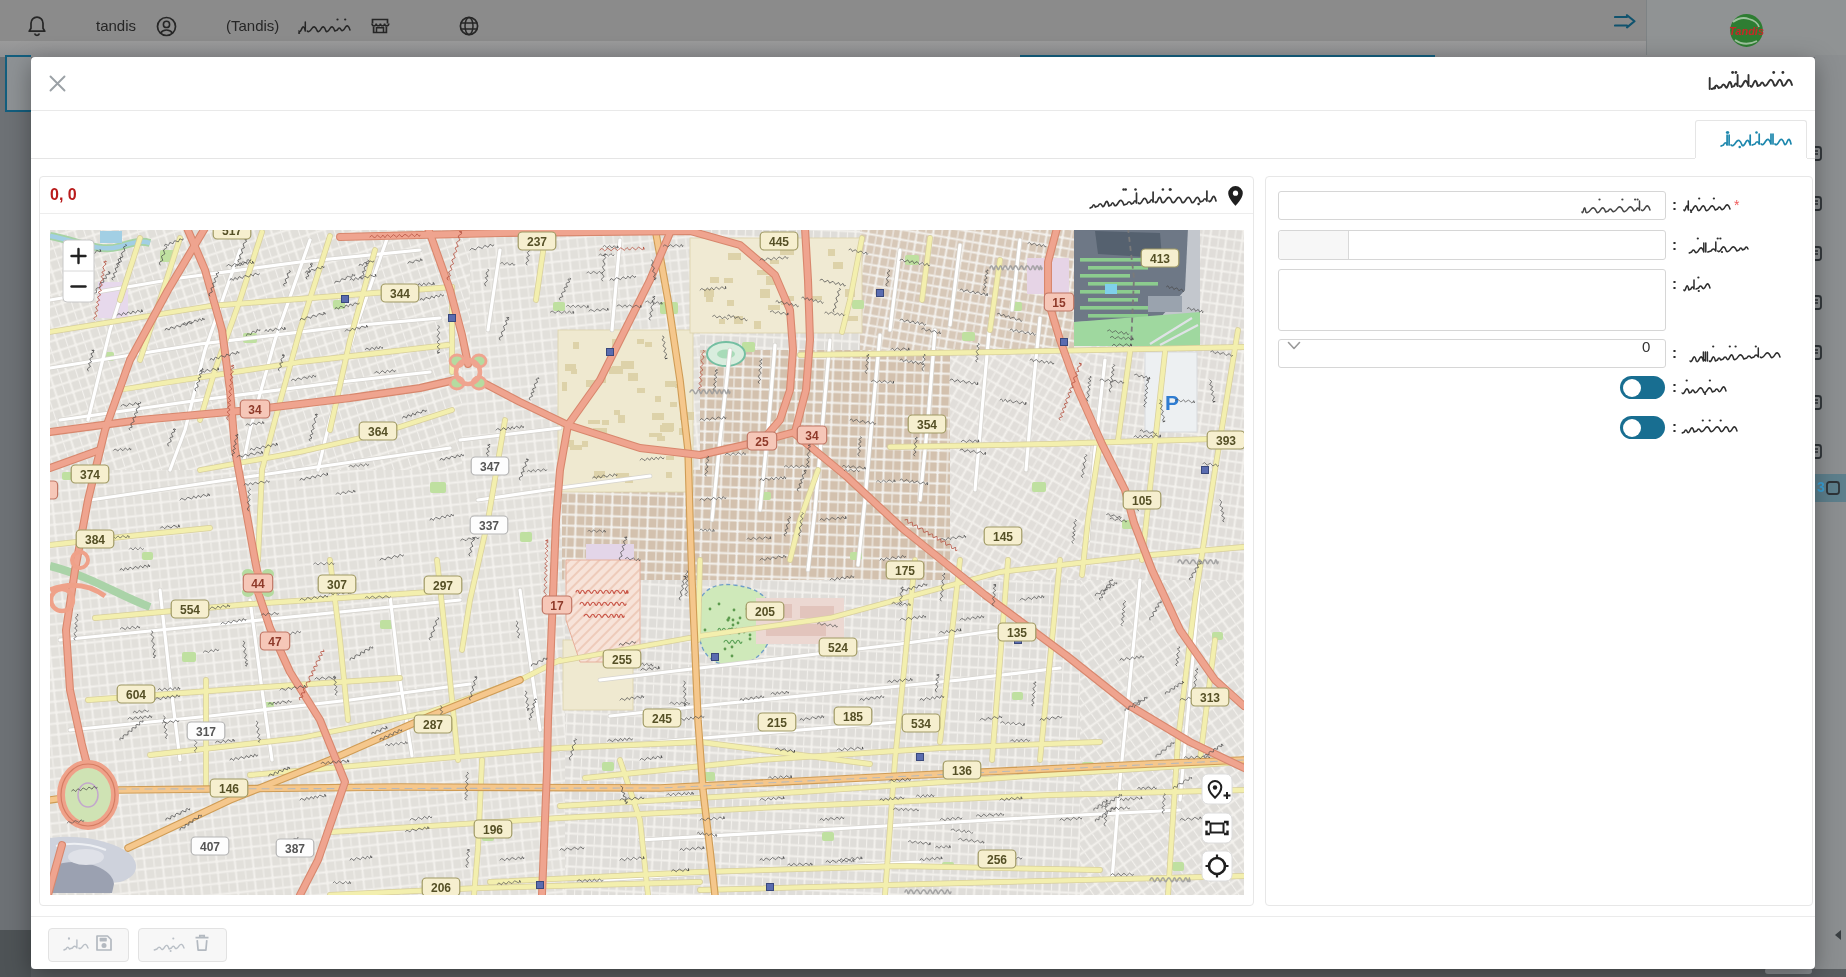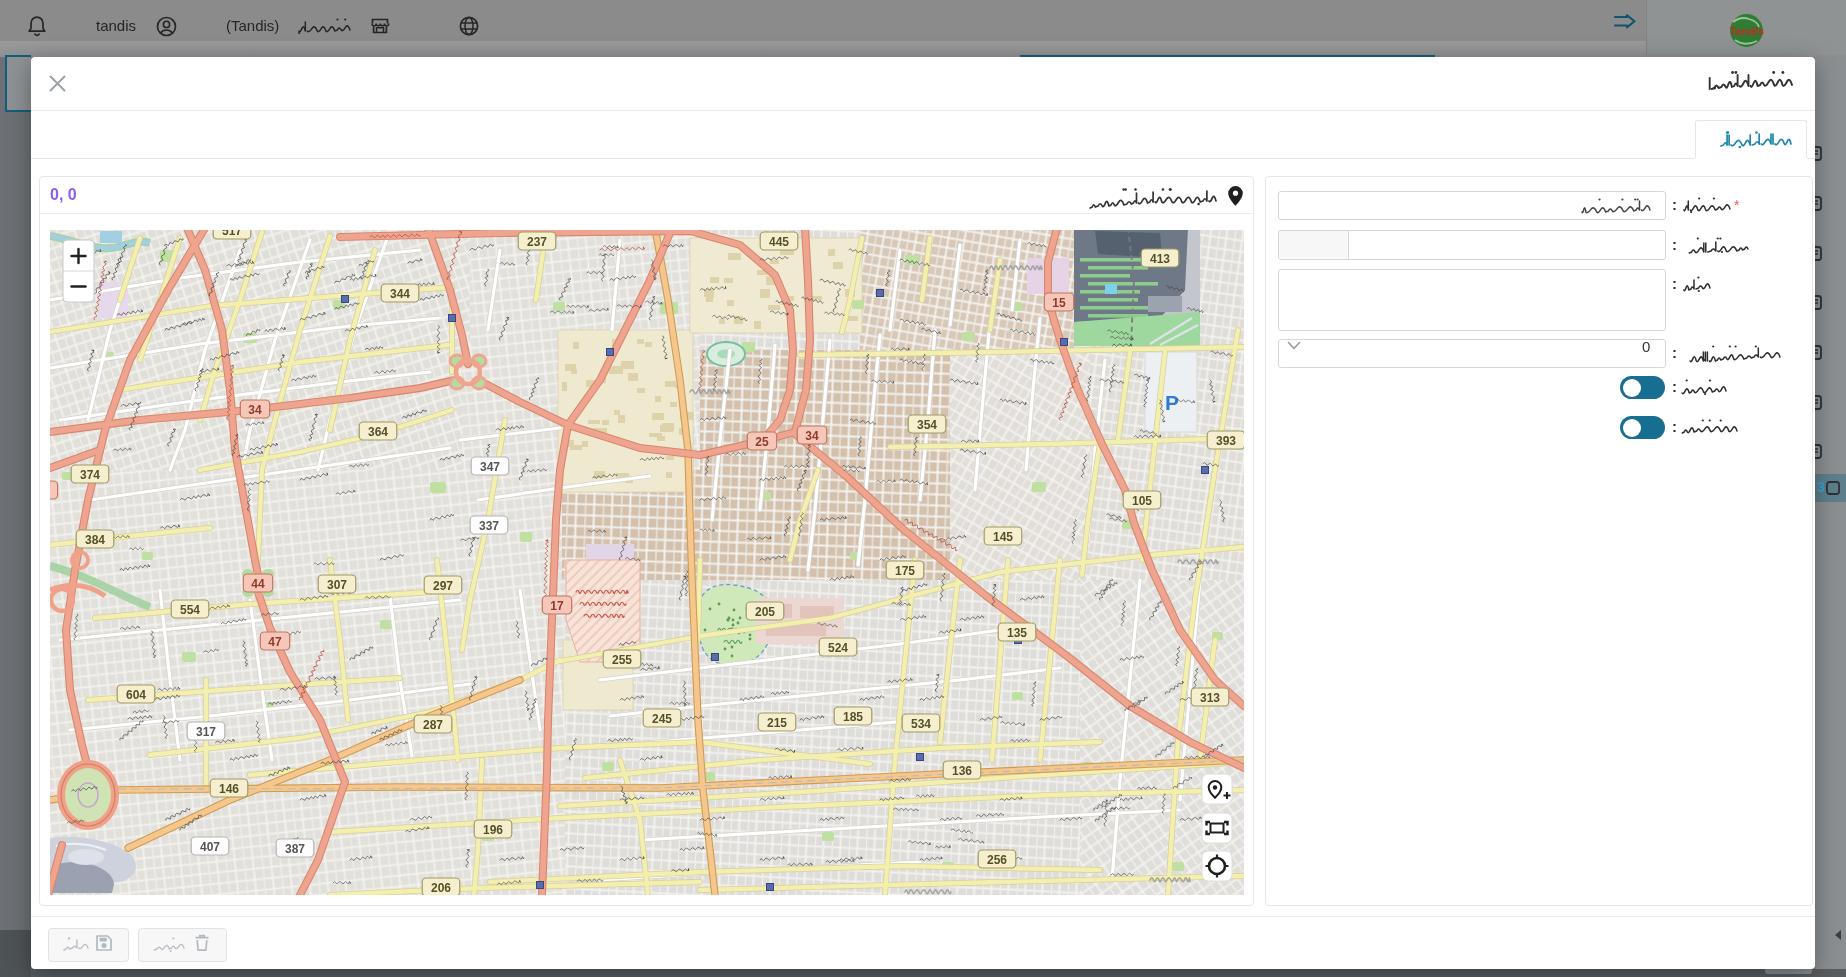--- a/index.html
+++ b/index.html
@@ -103,21 +103,21 @@
 <div class="abs" style="left:1807px;top:158px;width:8px;height:1px;background:#e5e5e5"></div>
 <div class="abs" style="left:1695px;top:120px;width:112px;height:38px;background:#fff;border:1px solid #e5e5e5;border-bottom:none;border-radius:3px 3px 0 0;box-sizing:border-box"></div>
 <svg class="abs" style="left:1707px;top:128px" width="88" height="24" viewBox="0 0 88 24">
     <path d="M84.0,16.0 q-1.6,-7.6 -3.6,-2.7 q-2.0,5.0 -3.0,2.7 q-2.4,-7.6 -5.2,-2.7 q-2.8,5.0 -4.2,2.7 m-2,0 l0,-10 m0,10 m-2,0 l0,-10 m0,10 q-2.4,-7.6 -5.4,-2.7 q-2.9,5.0 -4.4,2.7 m-2,0 l0,-10 m0,10 q-2.1,-4.5 -4.2,0 l-2.8,1 m-2,0 l0,-10 m0,10 q-2.1,-7.6 -4.5,-2.7 q-2.5,5.0 -3.7,2.7 q-2.7,-7.6 -6.0,-2.7 q-3.3,5.0 -4.9,2.7 m-2,0 l0,-10 m0,10 m-2,0 l0,-10 m0,10 q-1.8,-4.5 -3.6,0 l-2.4,1" fill="none" stroke="#1d87ad" stroke-width="1.7" stroke-linecap="round" stroke-linejoin="round"></path>
     <circle cx="20.1" cy="4.5" r="1.27" fill="#1d87ad"></circle>
     <circle cx="32.7" cy="19.0" r="1.27" fill="#1d87ad"></circle>
     <circle cx="21.0" cy="4.5" r="1.27" fill="#1d87ad"></circle>
     <circle cx="49.5" cy="4.5" r="1.27" fill="#1d87ad"></circle>
   </svg>
 <div class="abs" style="left:39px;top:176px;width:1215px;height:730px;background:#fff;border:1px solid #e7e7e7;border-radius:4px;box-sizing:border-box"></div>
-<div class="abs" style="left:50px;top:186px;font-size:16px;font-weight:bold;color:#8b5cf6">0, 0</div>
+<div class="abs" style="left:50px;top:186px;font-size:16px;font-weight:bold;color:#b91c1c">0, 0</div>
 <svg style="position:absolute;left:1227px;top:185px" width="17" height="22" viewBox="0 0 17 22">
     <path d="M8.5,1 a7.3,7.3 0 0 1 7.3,7.3 c0,5.4 -7.3,12.5 -7.3,12.5 c0,0 -7.3,-7.1 -7.3,-12.5 a7.3,7.3 0 0 1 7.3,-7.3z" fill="#1f1f1f"></path>
     <circle cx="8.5" cy="8.2" r="2.6" fill="#ffffff"></circle>
   </svg>
 <svg class="abs" style="left:1080px;top:184px" width="140" height="26" viewBox="0 0 140 26">
     <path d="M136.0,17.0 q-1.8,-7.6 -3.9,-2.7 q-2.1,5.0 -3.2,2.7 m-2,0 l0,-10 m0,10 q-2.0,-4.5 -4.0,0 l-2.7,1 q-2.2,-7.6 -4.8,-2.7 q-2.6,5.0 -3.9,2.7 q-2.4,-7.6 -5.3,-2.7 q-2.9,5.0 -4.3,2.7 q-2.5,-7.6 -5.4,-2.7 q-3.0,5.0 -4.5,2.7 q-2.5,-7.6 -5.6,-2.7 q-3.1,5.0 -4.6,2.7 q-1.7,-7.6 -3.7,-2.7 q-2.0,5.0 -3.0,2.7 m-2,0 l0,-10 m0,10 q-1.7,-4.5 -3.3,0 l-2.2,1 q-2.3,-7.6 -5.0,-2.7 q-2.7,5.0 -4.1,2.7 m-2,0 l0,-10 m0,10 q-1.5,-4.5 -3.1,0 l-2.0,1 q-2.3,-4.5 -4.5,0 l-3.0,1 q-2.4,-7.6 -5.3,-2.7 q-2.9,5.0 -4.3,2.7 q-1.6,-4.5 -3.2,0 l-2.2,1 q-1.7,-7.6 -3.6,-2.7 q-2.0,5.0 -3.0,2.7 q-2.1,-4.5 -4.2,0 l-2.8,1 q-1.5,-4.5 -3.1,0 l-2.1,1" fill="none" stroke="#333333" stroke-width="1.7" stroke-linecap="round" stroke-linejoin="round"></path>
     <circle cx="45.7" cy="5.5" r="1.27" fill="#333333"></circle>
     <circle cx="82.9" cy="5.5" r="1.27" fill="#333333"></circle>
     <circle cx="118.6" cy="20.0" r="1.27" fill="#333333"></circle>
     <circle cx="43.6" cy="5.5" r="1.27" fill="#333333"></circle>

